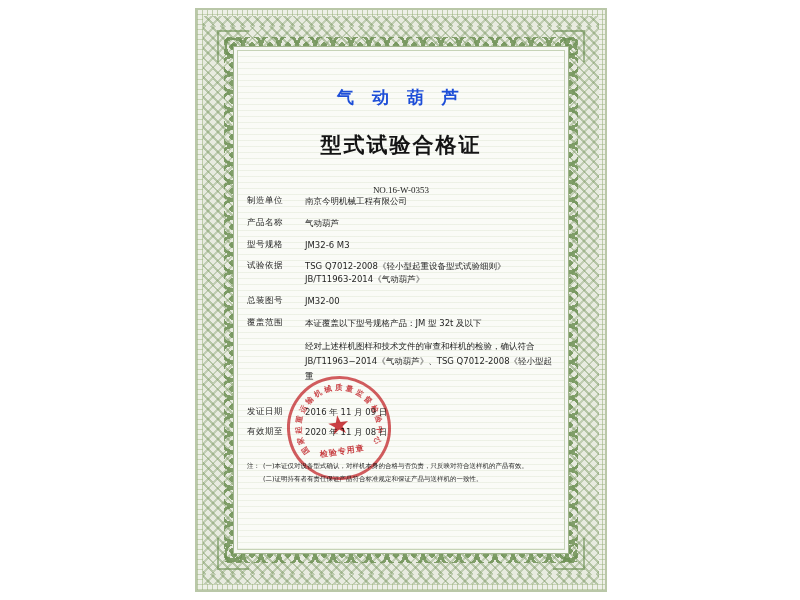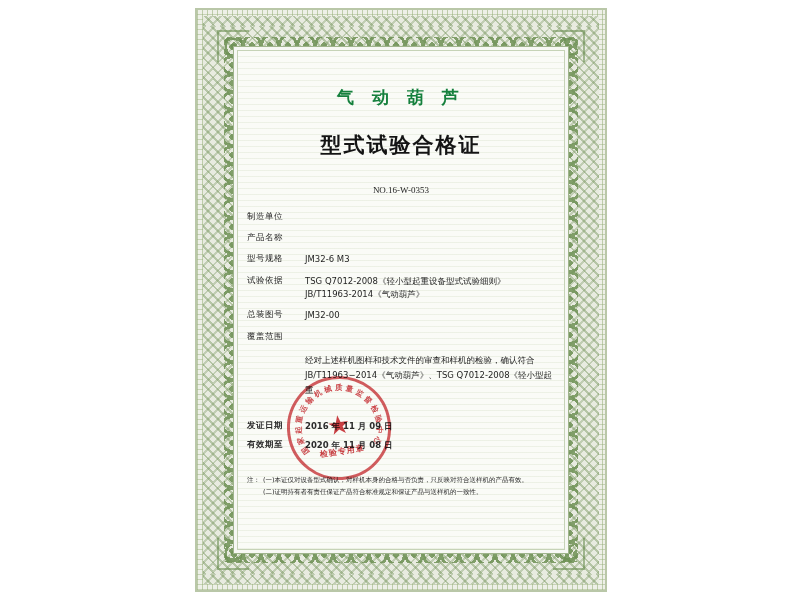--- a/index.html
+++ b/index.html
@@ -120,42 +120,41 @@
     left: 52px; top: 60px;
     width: 308px;
     height: 470px;
     color: #2b2b2b;
   }
   .title-small {
     text-align: center;
     font-size: 17px;
     font-weight: bold;
     letter-spacing: 6px;
-    color: #15803d;
+    color: #1d4ed8;
     margin-top: 18px;
     font-family: "DejaVu Sans", sans-serif;
   }
   .title-main {
     text-align: center;
     font-size: 21px;
     font-weight: bold;
     letter-spacing: 2px;
     color: #141414;
     margin-top: 22px;
     font-family: "DejaVu Sans", sans-serif;
   }
   .cert-no {
     text-align: center;
     font-size: 9px;
     margin-top: 26px;
     color: #222;
     font-family: "Liberation Serif", serif;
   }
   .fields {
-    margin-top: 16px;
     font-size: 8.5px;
     font-family: "DejaVu Sans", sans-serif;
     color: #1f1f1f;
   }
   .frow {
     display: flex;
     align-items: flex-start;
     margin-bottom: 9px;
   }
   .flabel {
@@ -175,21 +174,21 @@
     font-size: 8.5px;
     line-height: 1.75;
     font-family: "DejaVu Sans", sans-serif;
     color: #1f1f1f;
   }
   .dates {
     margin-top: 22px;
     font-size: 8.5px;
     font-family: "DejaVu Sans", sans-serif;
   }
-  .dates .frow { margin-bottom: 7px; font-weight: bold; }
+  .dates .frow { margin-bottom: 7px; }
   .issuer {
     margin-top: 16px;
     text-align: center;
     font-size: 13px;
     font-weight: bold;
     letter-spacing: 1.5px;
     color: #161616;
     font-family: "DejaVu Sans", sans-serif;
   }
   .notes {
@@ -274,24 +273,26 @@
     <div class="content">
 
       <div class="title-small">气 动 葫 芦</div>
       <div class="title-main">型式试验合格证</div>
       <div class="cert-no">NO.16-W-0353</div>
 
       <div class="fields">
 
         <div class="frow">
           <div class="flabel">制造单位</div>
+          <div class="fvalue">南京今明机械工程有限公司</div>
         </div>
 
         <div class="frow">
           <div class="flabel">产品名称</div>
+          <div class="fvalue">气动葫芦</div>
         </div>
 
         <div class="frow">
           <div class="flabel">型号规格</div>
           <div class="fvalue">JM32-6 M3</div>
         </div>
 
         <div class="frow">
           <div class="flabel">试验依据</div>
           <div class="fvalue">
@@ -300,20 +301,21 @@
           </div>
         </div>
 
         <div class="frow">
           <div class="flabel">总装图号</div>
           <div class="fvalue">JM32-00</div>
         </div>
 
         <div class="frow">
           <div class="flabel">覆盖范围</div>
+          <div class="fvalue">本证覆盖以下型号规格产品：JM 型 32t 及以下</div>
         </div>
 
       </div>
 
       <div class="statement">
         <div>经对上述样机图样和技术文件的审查和样机的检验，确认符合</div>
         <div>JB/T11963−2014《气动葫芦》、TSG Q7012-2008《轻小型起重</div>
       </div>
 
       <div class="dates">

